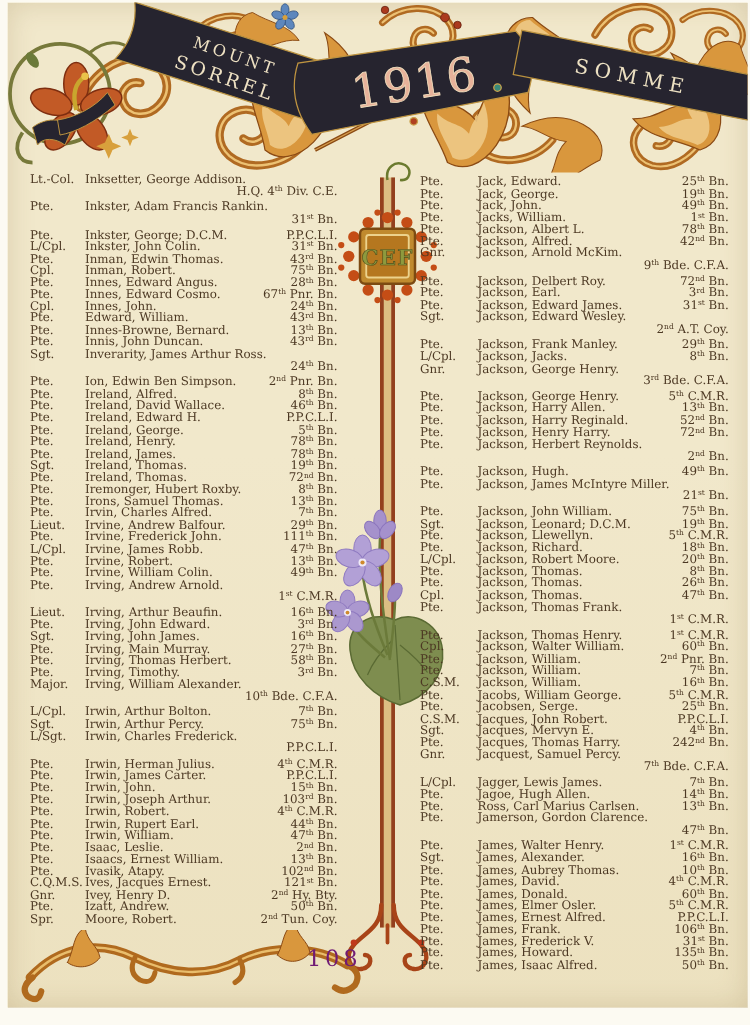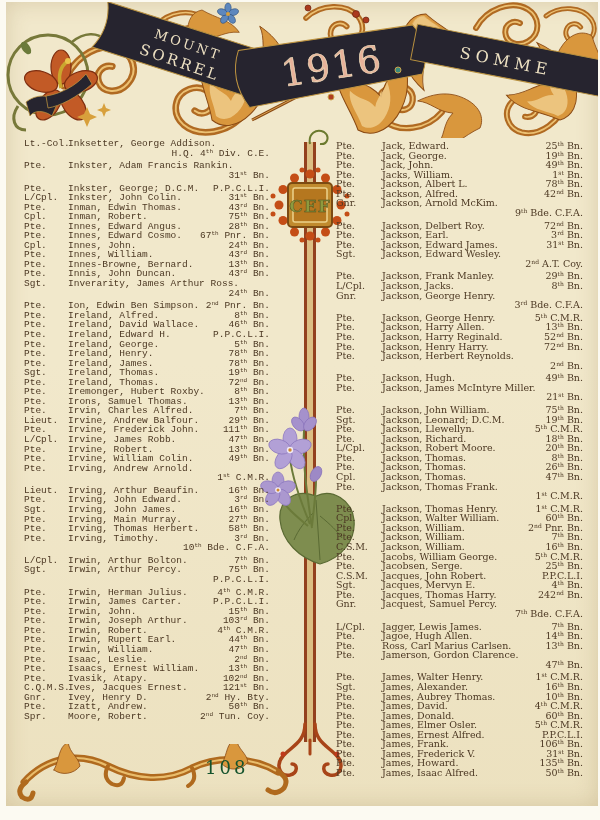--- a/index.html
+++ b/index.html
@@ -3,33 +3,33 @@
 <meta charset="utf-8">
 <style>
   html,body{margin:0;padding:0;background:#ded8ca;}
   .page{position:relative;width:600px;height:820px;background:#fcfaf2;overflow:hidden;
         font-family:"DejaVu Serif",serif;}
   .parchment{position:absolute;left:6px;top:2px;width:592px;height:804px;
         background:linear-gradient(180deg,var(--parchment,#f4edd3) 0%,#f1e8cb 45%,#ece1bf 100%);
         box-shadow:inset 0 0 22px rgba(120,90,40,.20);}
   .dec{position:absolute;pointer-events:none;}
   .col{position:absolute;color:var(--ink,#4c3823);z-index:3;}
-  .col-left{left:24px;top:139px;width:246px;font-family:Liberation Mono, monospace;}
+  .col-left{left:24px;top:139px;width:246px;}
   .col-right{left:336px;top:141px;width:247px;}
   .row{display:flex;align-items:baseline;height:9.55px;font-size:9.5px;line-height:9.8px;
        white-space:nowrap;}
   .rank{flex:none;width:44px;}
   .col-right .rank{width:46px;}
   .nm{flex:none;}
   .unit{flex:none;margin-left:auto;text-align:right;}
   .wrapline{justify-content:flex-end;}
   .groupend{margin-bottom:3.2px;}
   .unit sup{font-size:6px;line-height:0;vertical-align:3px;}
-  .pagenum{position:absolute;left:205px;top:757px;width:84px;text-align:left;
-       font-size:18px;letter-spacing:3px;color:#14532d;z-index:4;}
+  .pagenum{position:absolute;left:205px;top:757px;width:84px;text-align:right;
+       font-size:18px;letter-spacing:3px;color:#701a75;z-index:4;}
   svg text{font-family:"DejaVu Serif",serif;}
 </style>
 </head>
 <body>
 
 <div class="page">
   <div class="parchment"></div>
 
   <svg class="dec" style="left:6px;top:2px" width="592" height="136" viewBox="0 0 592 136">
     <defs>
@@ -272,21 +272,21 @@
         <span class="nm">Innes, Edward Cosmo.</span>
         <span class="unit">67<sup>th</sup> Pnr. Bn.</span>
       </div>
       <div class="row">
         <span class="rank">Cpl.</span>
         <span class="nm">Innes, John.</span>
         <span class="unit">24<sup>th</sup> Bn.</span>
       </div>
       <div class="row">
         <span class="rank">Pte.</span>
-        <span class="nm">Innes, William.</span>
+        <span class="nm">Edward, William.</span>
         <span class="unit">43<sup>rd</sup> Bn.</span>
       </div>
       <div class="row">
         <span class="rank">Pte.</span>
         <span class="nm">Innes-Browne, Bernard.</span>
         <span class="unit">13<sup>th</sup> Bn.</span>
       </div>
       <div class="row">
         <span class="rank">Pte.</span>
         <span class="nm">Innis, John Duncan.</span>
@@ -414,33 +414,41 @@
       <div class="row">
         <span class="rank">Pte.</span>
         <span class="nm">Irving, Thomas Herbert.</span>
         <span class="unit">58<sup>th</sup> Bn.</span>
       </div>
       <div class="row">
         <span class="rank">Pte.</span>
         <span class="nm">Irving, Timothy.</span>
         <span class="unit">3<sup>rd</sup> Bn.</span>
       </div>
+      <div class="row">
+        <span class="rank">Major.</span>
+        <span class="nm">Irving, William Alexander.</span>
+      </div>
       <div class="row wrapline groupend">
         <span class="unit">10<sup>th</sup> Bde. C.F.A.</span>
       </div>
       <div class="row">
         <span class="rank">L/Cpl.</span>
         <span class="nm">Irwin, Arthur Bolton.</span>
         <span class="unit">7<sup>th</sup> Bn.</span>
       </div>
       <div class="row">
         <span class="rank">Sgt.</span>
         <span class="nm">Irwin, Arthur Percy.</span>
         <span class="unit">75<sup>th</sup> Bn.</span>
       </div>
+      <div class="row">
+        <span class="rank">L/Sgt.</span>
+        <span class="nm">Irwin, Charles Frederick.</span>
+      </div>
       <div class="row wrapline groupend">
         <span class="unit">P.P.C.L.I.</span>
       </div>
       <div class="row">
         <span class="rank">Pte.</span>
         <span class="nm">Irwin, Herman Julius.</span>
         <span class="unit">4<sup>th</sup> C.M.R.</span>
       </div>
       <div class="row">
         <span class="rank">Pte.</span>

